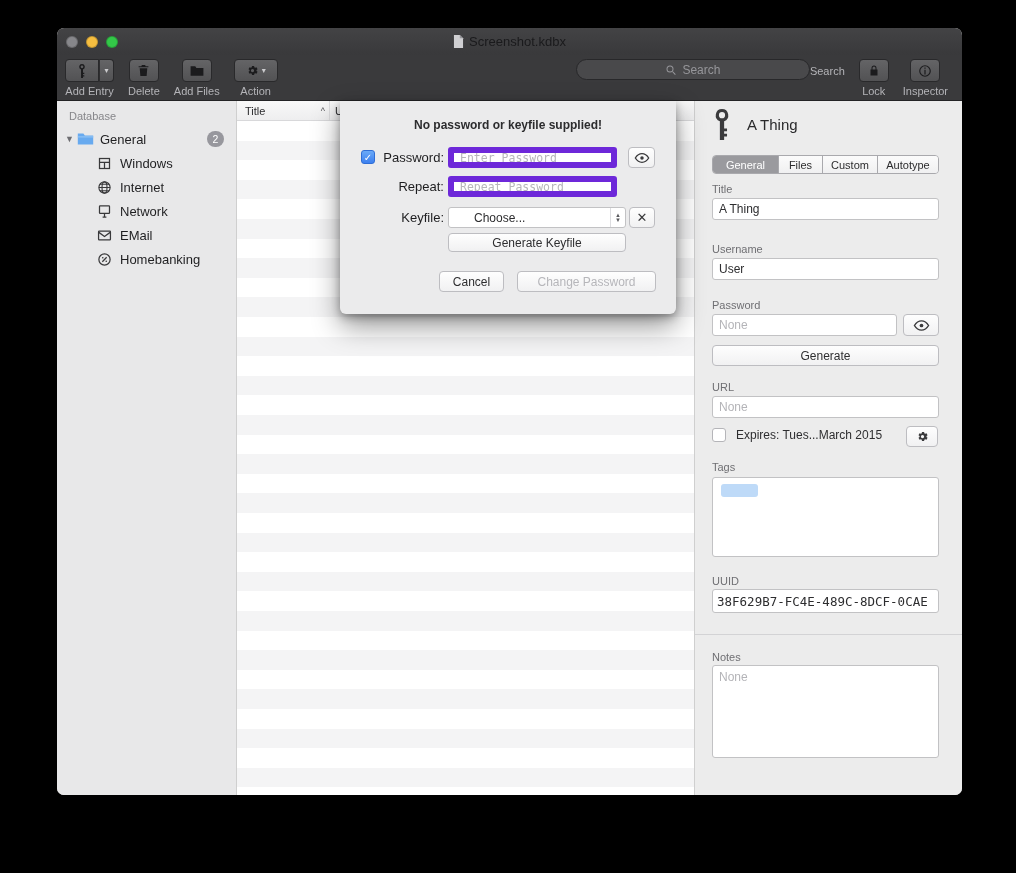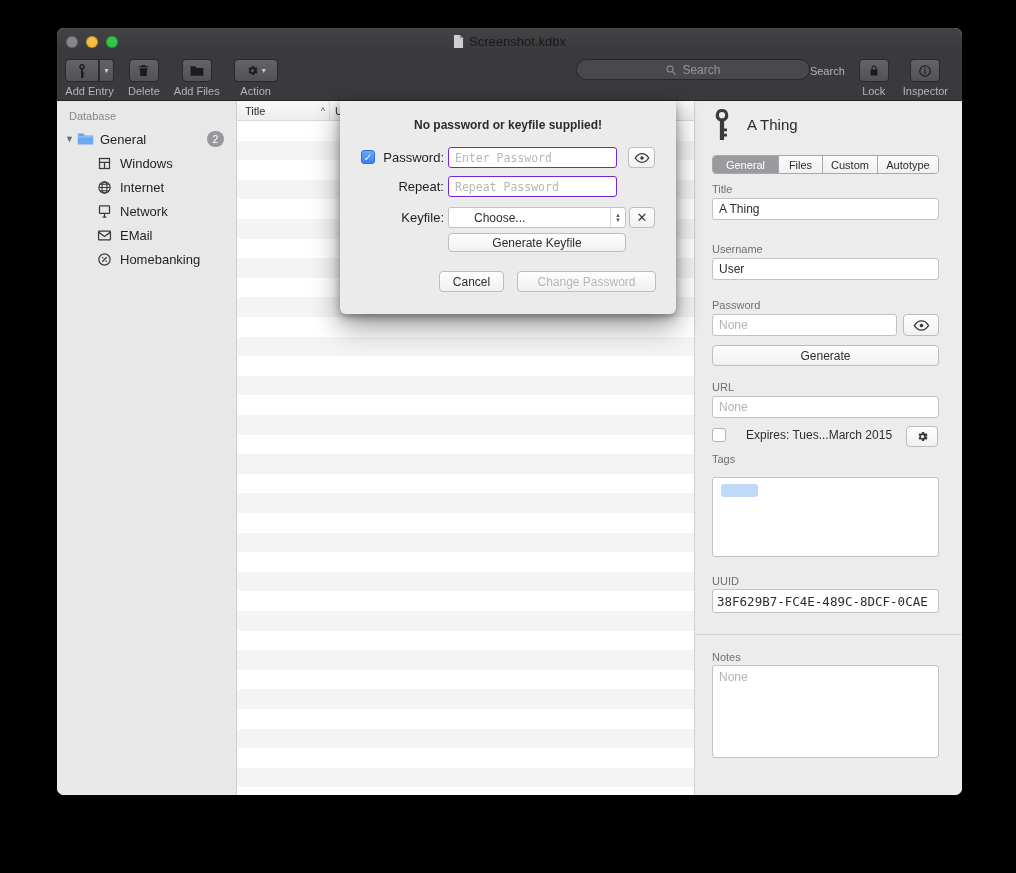--- a/index.html
+++ b/index.html
@@ -81,25 +81,25 @@
            color:#2d2d2f; padding:0 6px; outline:none; }
   .field::placeholder { color:#b4b4b8; }
   .btn-light { background:linear-gradient(#fefefe,#f1f1f2); border:1px solid #bdbdc1; border-radius:4px;
                font-size:12px; color:#2e2e30; display:flex; align-items:center; justify-content:center; }
   .lbl-title { top:82px; }  .f-title { top:97px; }
   .lbl-user  { top:142px; } .f-user  { top:157px; }
   .lbl-pass  { top:198px; } .f-pass  { top:213px; width:185px; }
   .eye-btn-insp { position:absolute; left:208px; top:213px; width:36px; height:22px; }
   .gen-btn { position:absolute; left:17px; top:244px; width:227px; height:21px; }
   .lbl-url { top:280px; } .f-url { top:295px; }
-  .expires-row { position:absolute; left:17px; top:327px; display:flex; align-items:flex-end; gap:20px;
+  .expires-row { position:absolute; left:17px; top:327px; display:flex; align-items:flex-end; gap:10px;
                  font-size:12px; color:#2e2e30; }
   .cbx { width:14px; height:14px; border-radius:3px; background:#fff; border:1px solid #b5b5b9; }
   .gear-btn { position:absolute; left:211px; top:325px; width:32px; height:21px; }
-  .lbl-tags { top:352px; }
+  .lbl-tags { top:360px; }
   .tags-box { position:absolute; left:17px; top:376px; width:227px; height:80px; background:#fff;
               border:1px solid #c2c2c4; border-radius:3px; }
   .tag-token { position:absolute; left:8px; top:6px; width:37px; height:13px; background:#bedaf8;
                border-radius:3px; }
   .lbl-uuid { top:474px; }
   .f-uuid { top:488px; height:24px; font:12.5px "DejaVu Sans Mono",monospace; padding:0 4px; }
   .insp-divider { position:absolute; left:0; right:0; top:533px; height:1px; background:#d3d3d5; }
   .lbl-notes { top:550px; }
   .notes-area { position:absolute; left:17px; top:564px; width:227px; height:93px; resize:none;
                 border:1px solid #c2c2c4; border-radius:3px; background:#fff;
@@ -111,21 +111,21 @@
            border-radius:0 0 6px 6px; z-index:5;
            box-shadow:0 12px 28px rgba(0,0,0,.42), 0 3px 9px rgba(0,0,0,.3); }
   .sheet-msg { position:absolute; top:17px; left:0; right:0; text-align:center; font-size:12px;
                font-weight:bold; color:#2c2c2e; }
   .cb-checked { position:absolute; left:21px; top:49px; width:14px; height:14px; border-radius:3px;
                 background:linear-gradient(#6aaaf8,#3d80ef); border:1px solid #2f6ed6; color:#fff;
                 display:flex; align-items:center; justify-content:center; font-size:10px; }
   .cb-checked::after { content:"✓"; }
   .dlg-lbl { position:absolute; left:38px; width:66px; text-align:right; font-size:13px; color:#1e1e20; }
   .dlg-lbl.l-pw { top:49px; } .dlg-lbl.l-rp { top:78px; } .dlg-lbl.l-kf { top:109px; }
-  .dlg-field { position:absolute; left:108px; width:169px; height:21px; border:1px solid #6d28d9;
+  .dlg-field { position:absolute; left:108px; width:169px; height:21px; border:6px solid #6d28d9;
                border-radius:3px; background:#fff; padding:0 6px; outline:none;
                font:11.5px "DejaVu Sans Mono",monospace; color:#2d2d2f; }
   .dlg-field::placeholder { color:#b7b7bb; }
   .df-pw { top:46px; } .df-rp { top:75px; }
   .dlg-eye { position:absolute; left:288px; top:46px; width:27px; height:21px; }
   .dlg-select { position:absolute; left:108px; top:106px; width:178px; height:21px; background:#fff;
                 border:1px solid #c2c2c4; border-radius:3px; display:flex; align-items:center;
                 font-size:12px; color:#2d2d2f; padding-left:25px; }
   .stepper { margin-left:auto; width:15px; height:100%; display:flex; flex-direction:column;
              align-items:center; justify-content:center; color:#5a5a5e; font-size:6px; line-height:5px;

